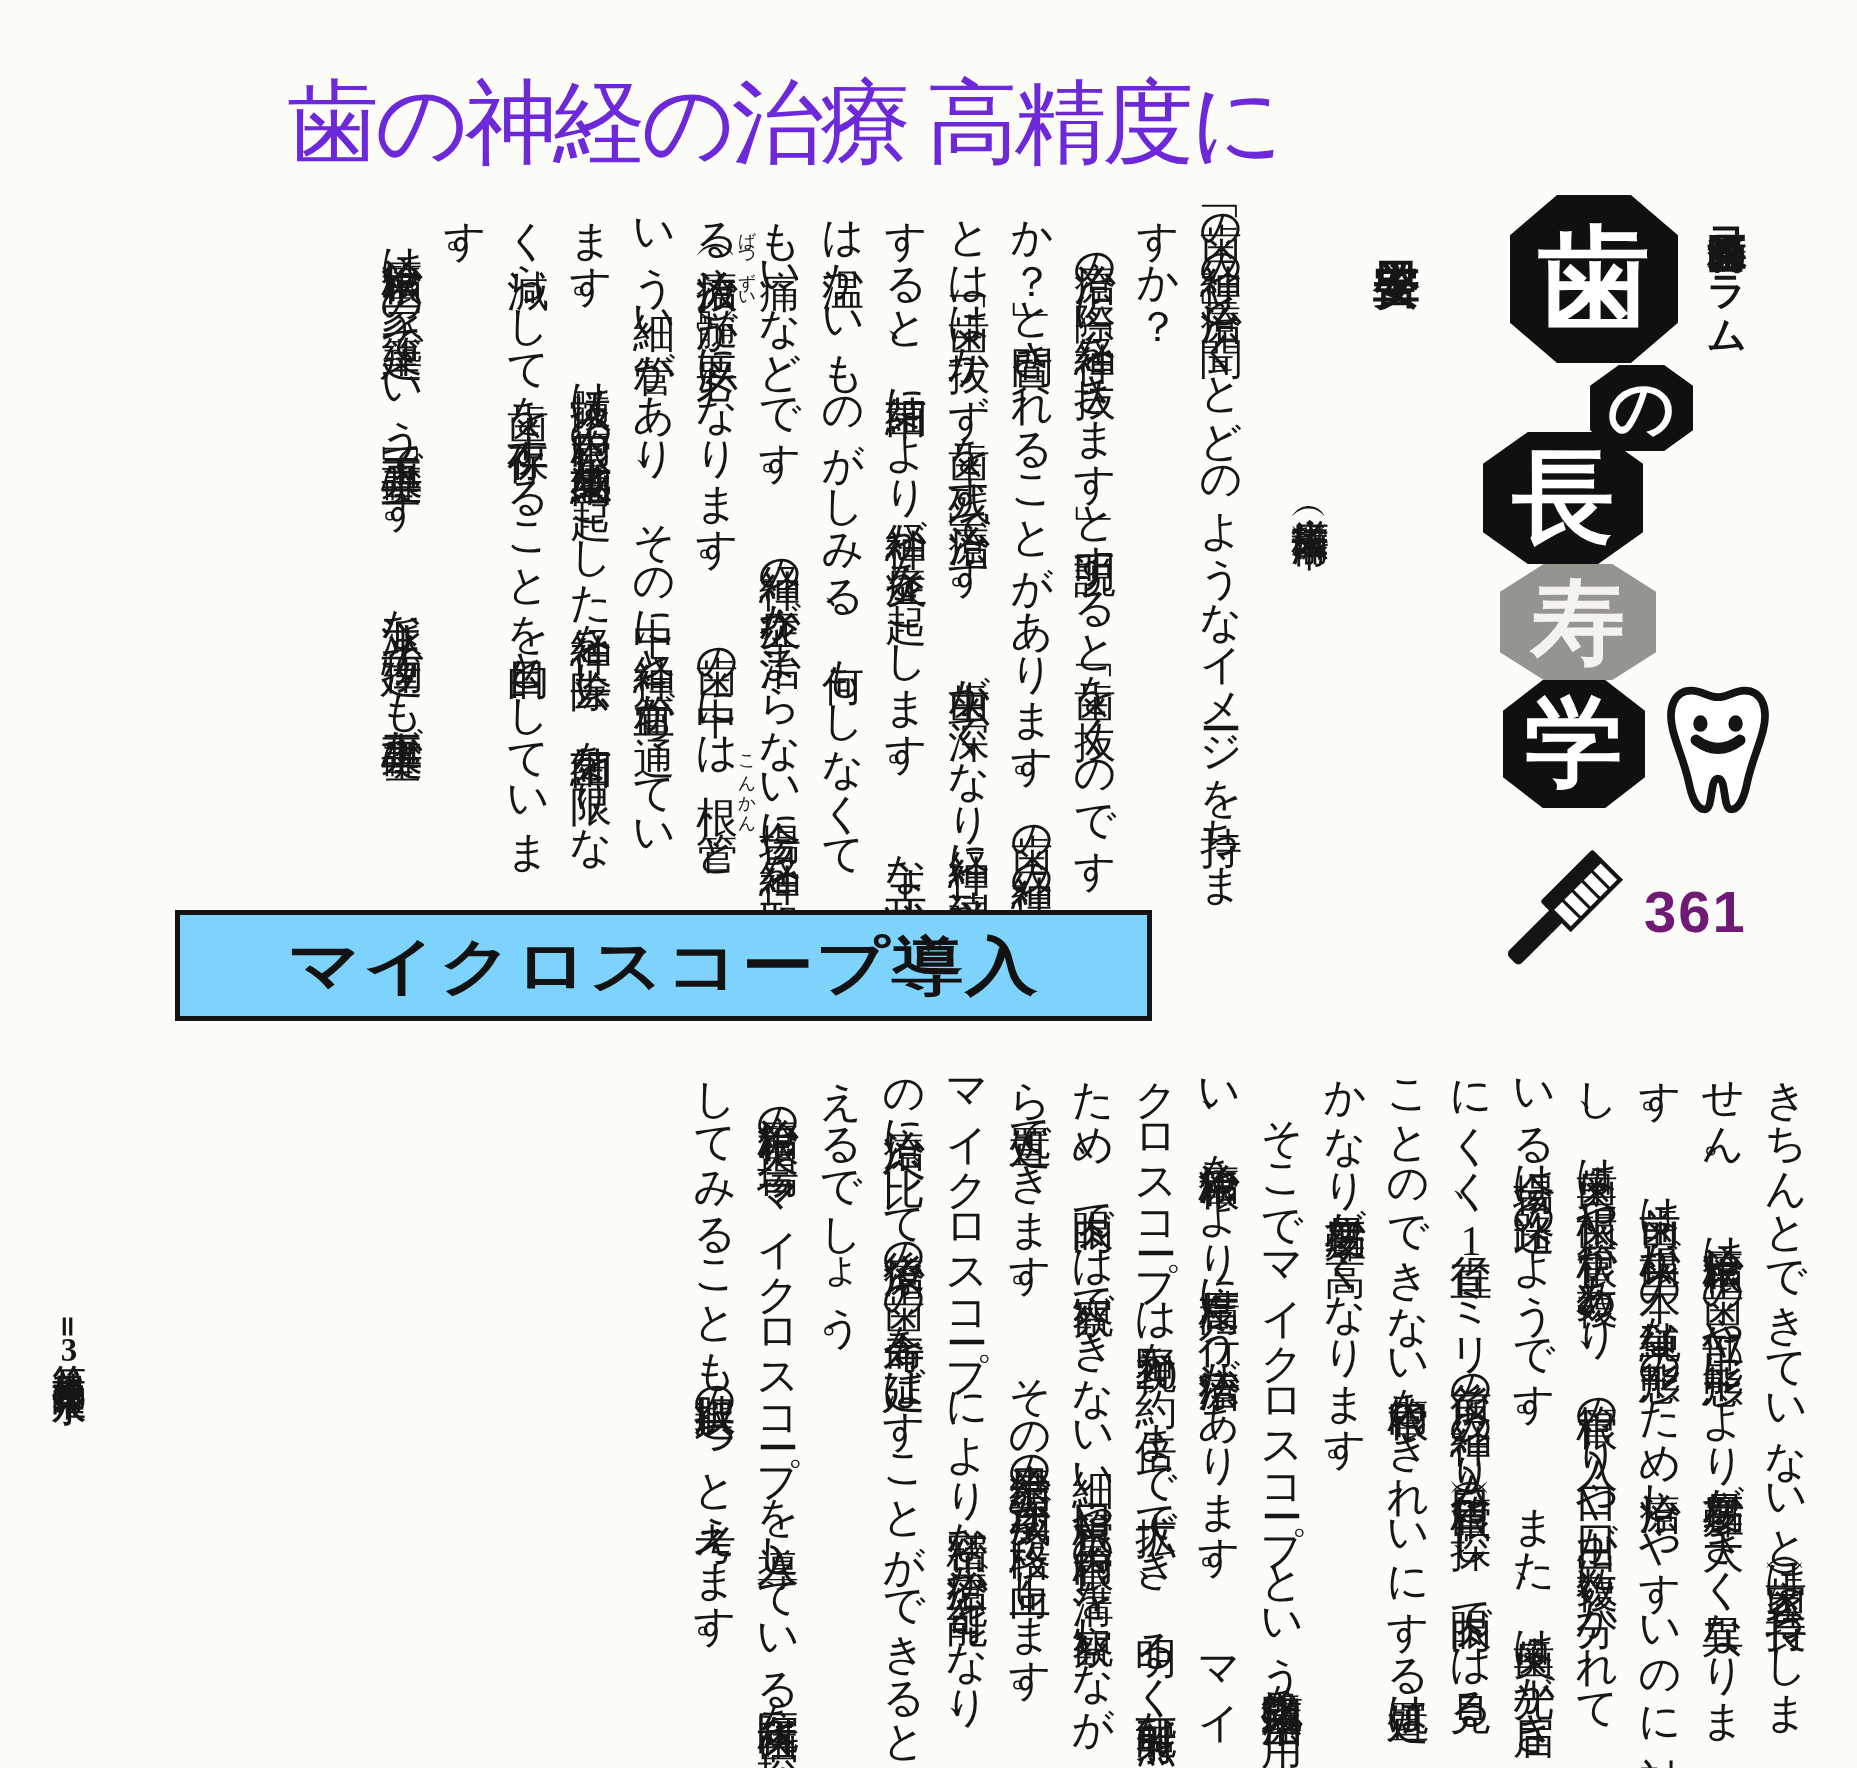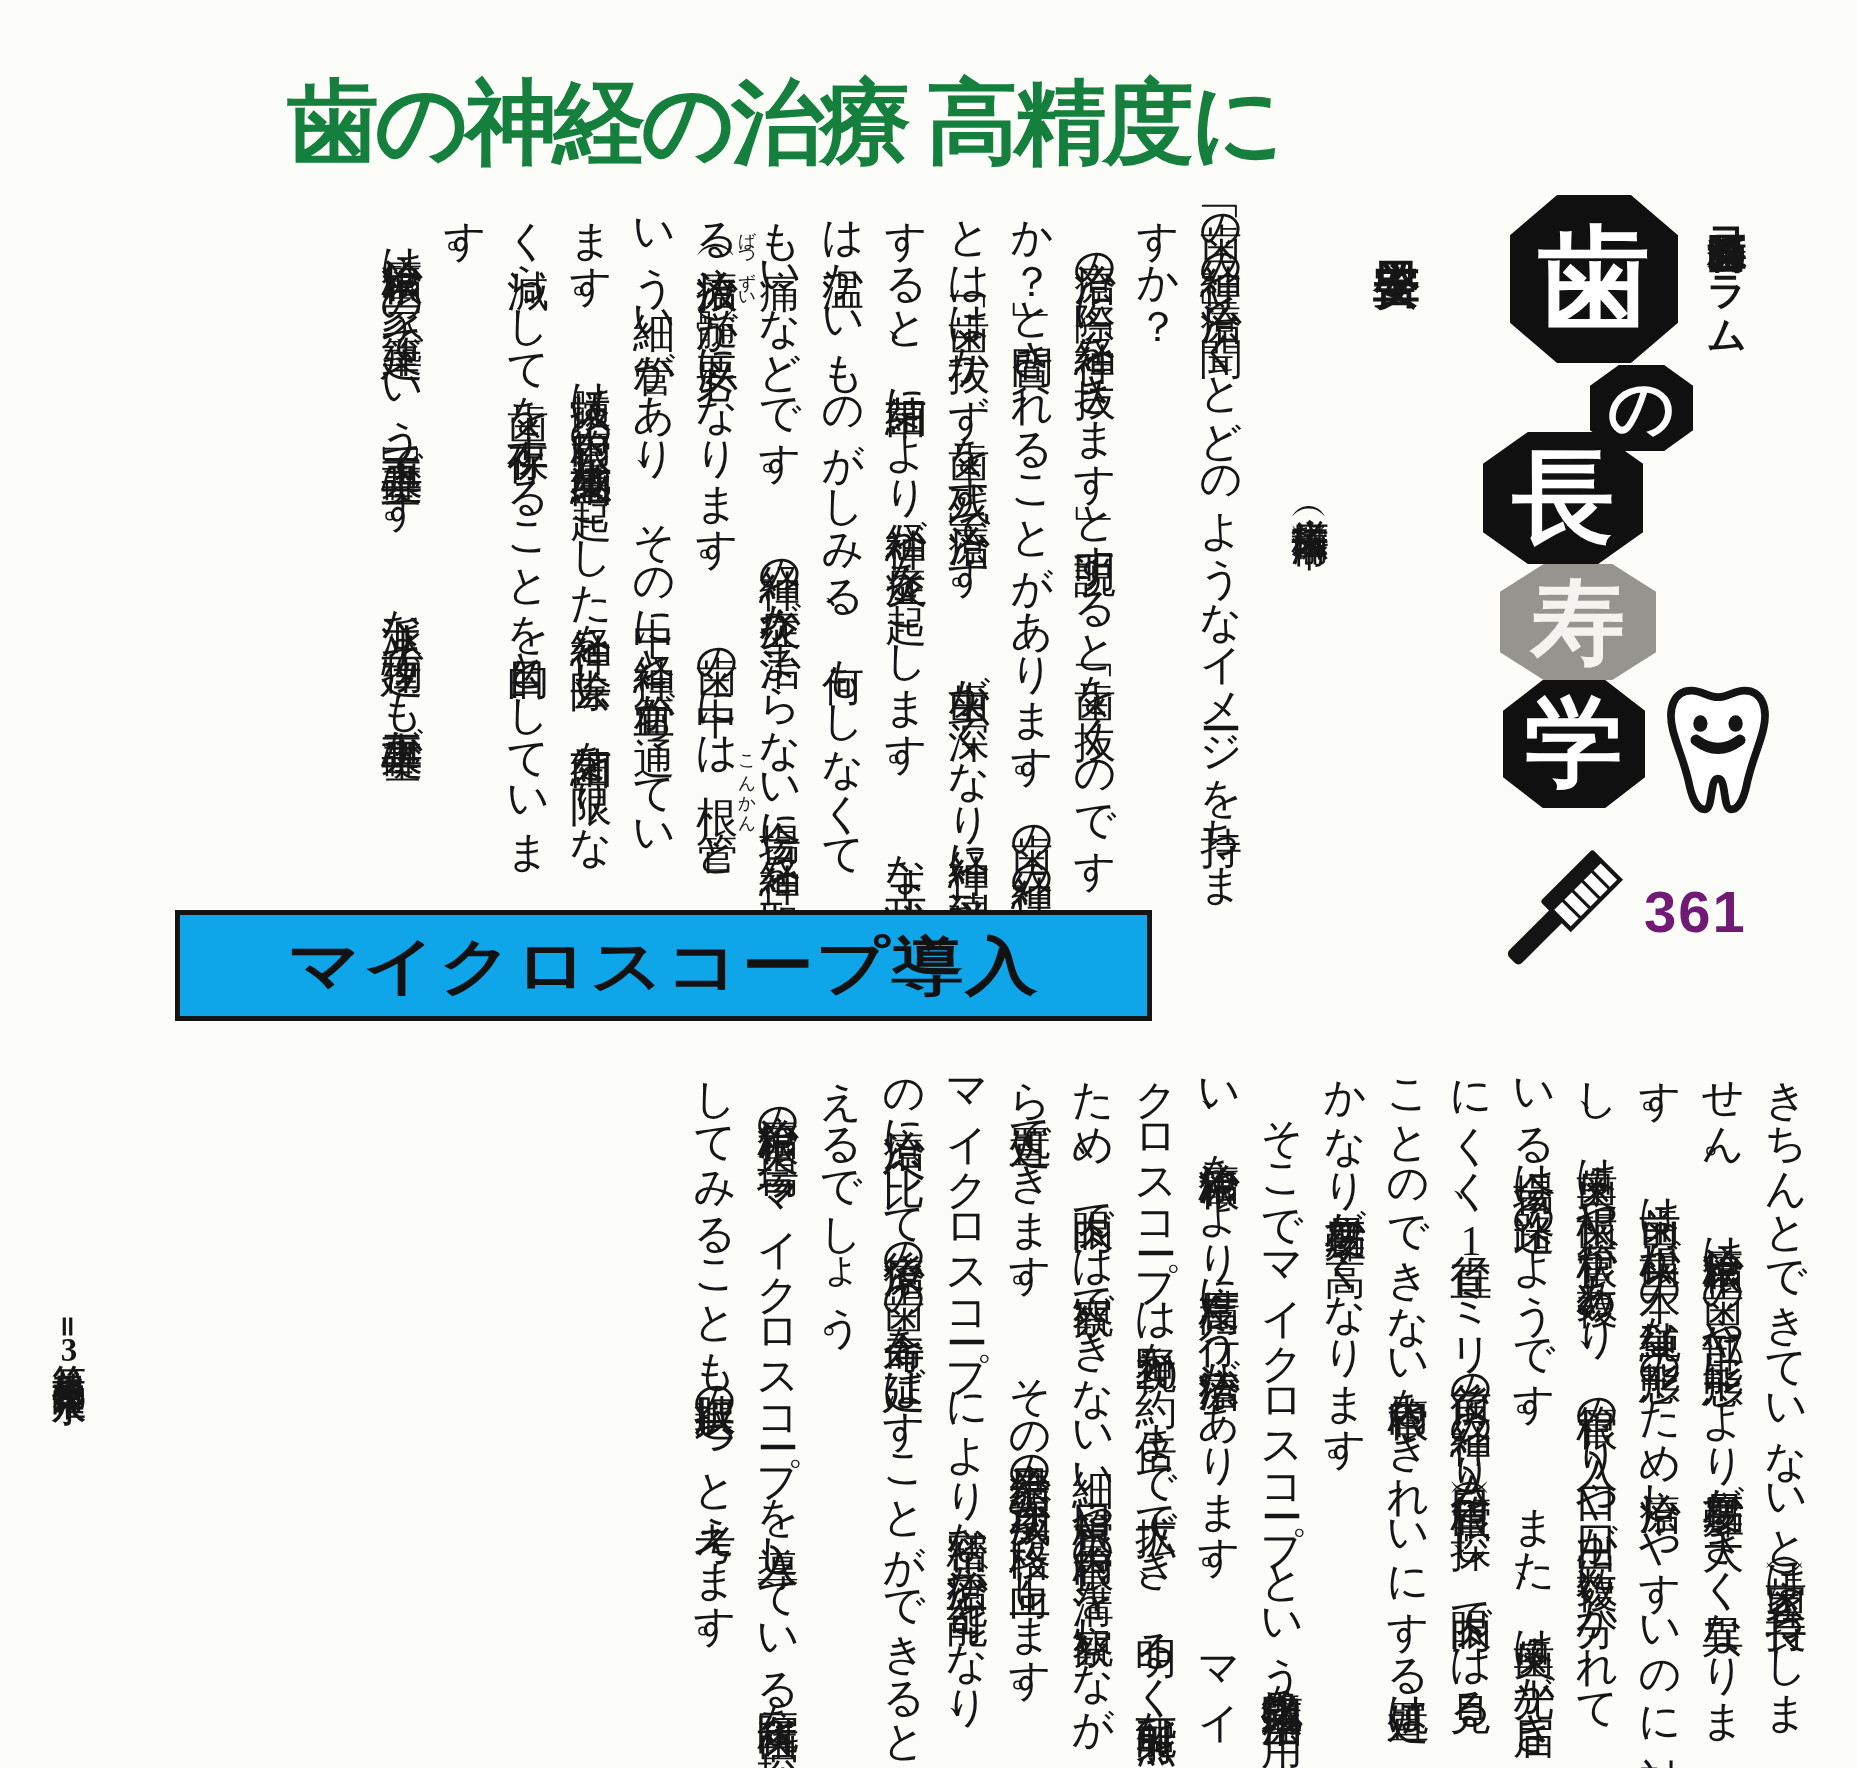--- a/index.html
+++ b/index.html
@@ -8,22 +8,22 @@
     background:#fcfcf9;color:#161616;
     font-family:"Liberation Serif","DejaVu Serif",serif;
   }
   .vert{
     writing-mode:vertical-rl;-webkit-writing-mode:vertical-rl;
     text-orientation:mixed;
   }
   
   .headline{
     position:absolute;left:287px;top:22px;
-    font-size:92px;font-weight:bold;letter-spacing:-4px;
-    line-height:1.16;white-space:nowrap;color:#15803d;margin-top:48px;
+    font-size:92px;font-weight:normal;letter-spacing:-4px;
+    line-height:1.16;white-space:nowrap;color:#6d28d9;margin-top:48px;
   }
   
   .col-header{
     position:absolute;left:1700px;top:203px;height:380px;
     font-size:39px;font-weight:bold;letter-spacing:0;
   }
   .logo{position:absolute;left:1490px;top:192px;width:310px;height:640px;}
   .blob{
     position:absolute;display:flex;align-items:center;justify-content:center;
     background:#101010;color:#ffffff;
@@ -51,21 +51,21 @@
   
   .body-block{position:absolute;font-size:42px;line-height:63px;letter-spacing:-3px;}
   .body-upper{left:52px;top:192px;height:690px;width:1200px;}
   .body-lower{left:52px;top:1052px;height:693px;width:1765px;}
   .body-block p{margin:0;padding:0;}
   ruby rt{font-size:0.42em;letter-spacing:0;font-weight:normal;}
   .tcy{text-combine-upright:all;-webkit-text-combine:horizontal;letter-spacing:0;}
   
   .subhead-box{
     position:absolute;left:175px;top:910px;width:967px;height:101px;
-    border:5px solid #141414;background:#0ea5e9;
+    border:5px solid #141414;background:#7dd3fc;
     display:flex;align-items:center;justify-content:center;
   }
   .subhead-text{
     font-family:"Liberation Sans","DejaVu Sans",sans-serif;
     font-weight:bold;font-size:72px;letter-spacing:2px;
     transform:scaleY(0.86);white-space:nowrap;color:#121212;
   }
   
   .footer-note{
     position:absolute;left:46px;top:1310px;height:240px;

